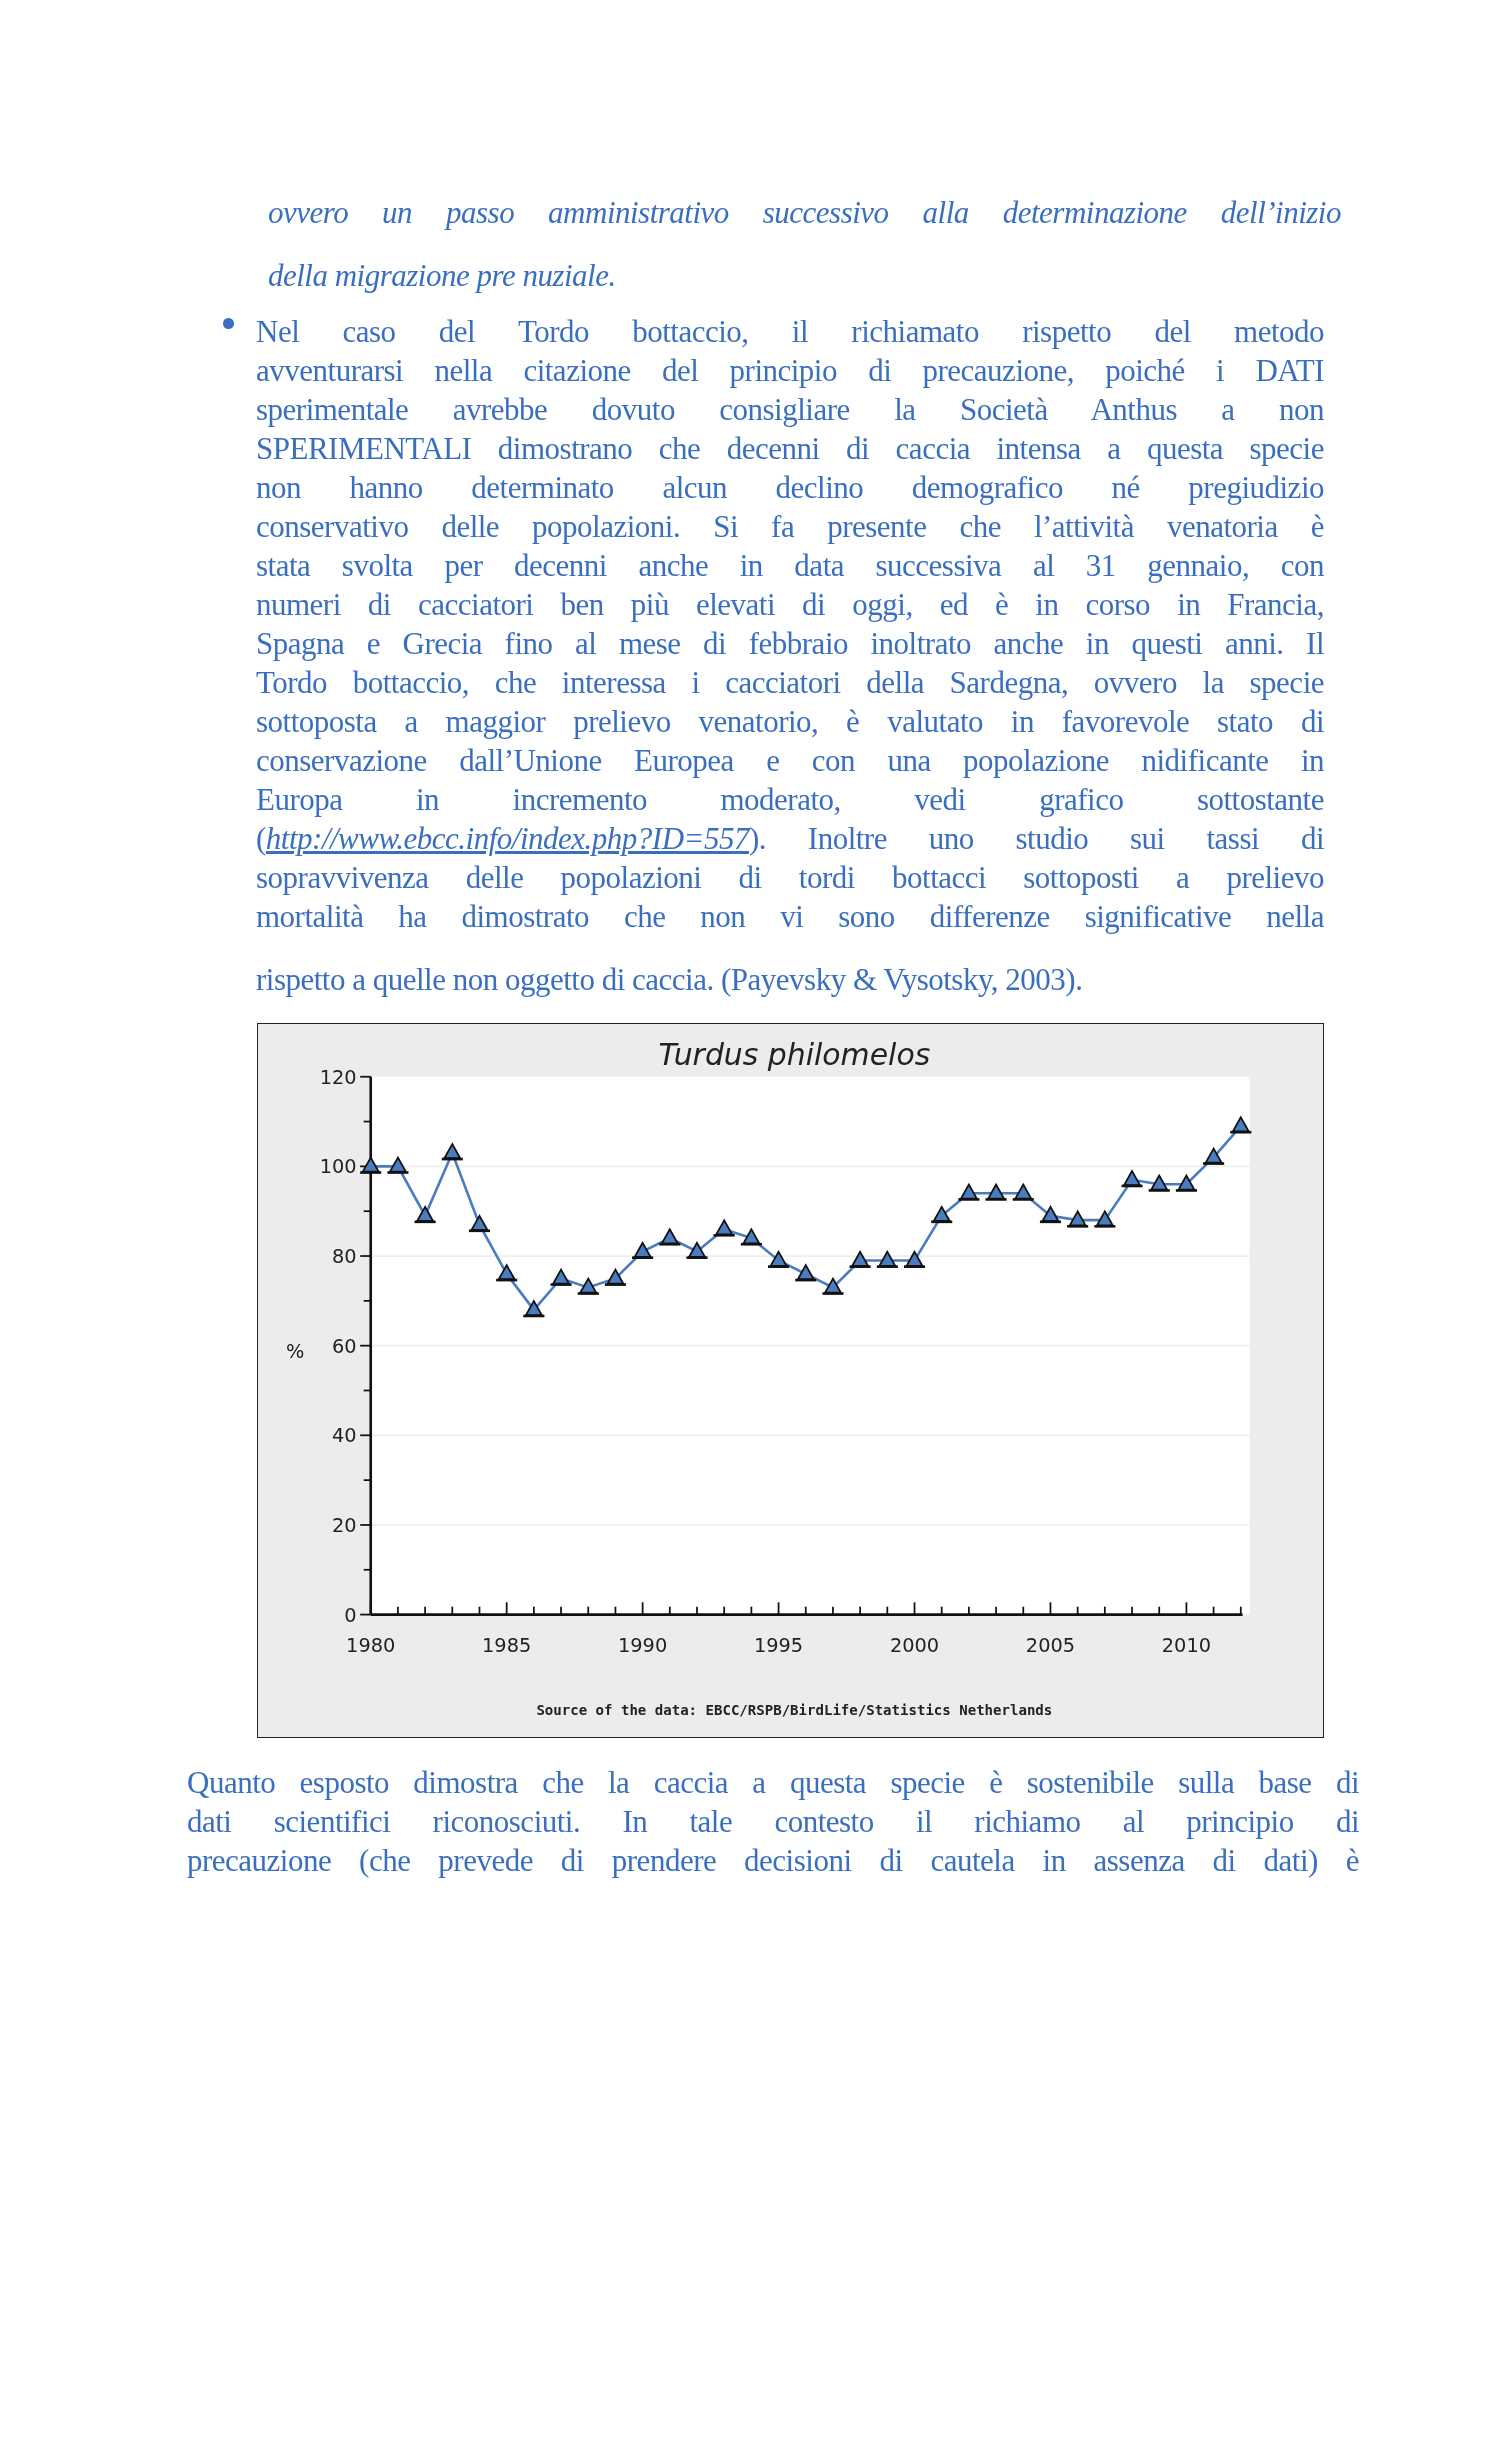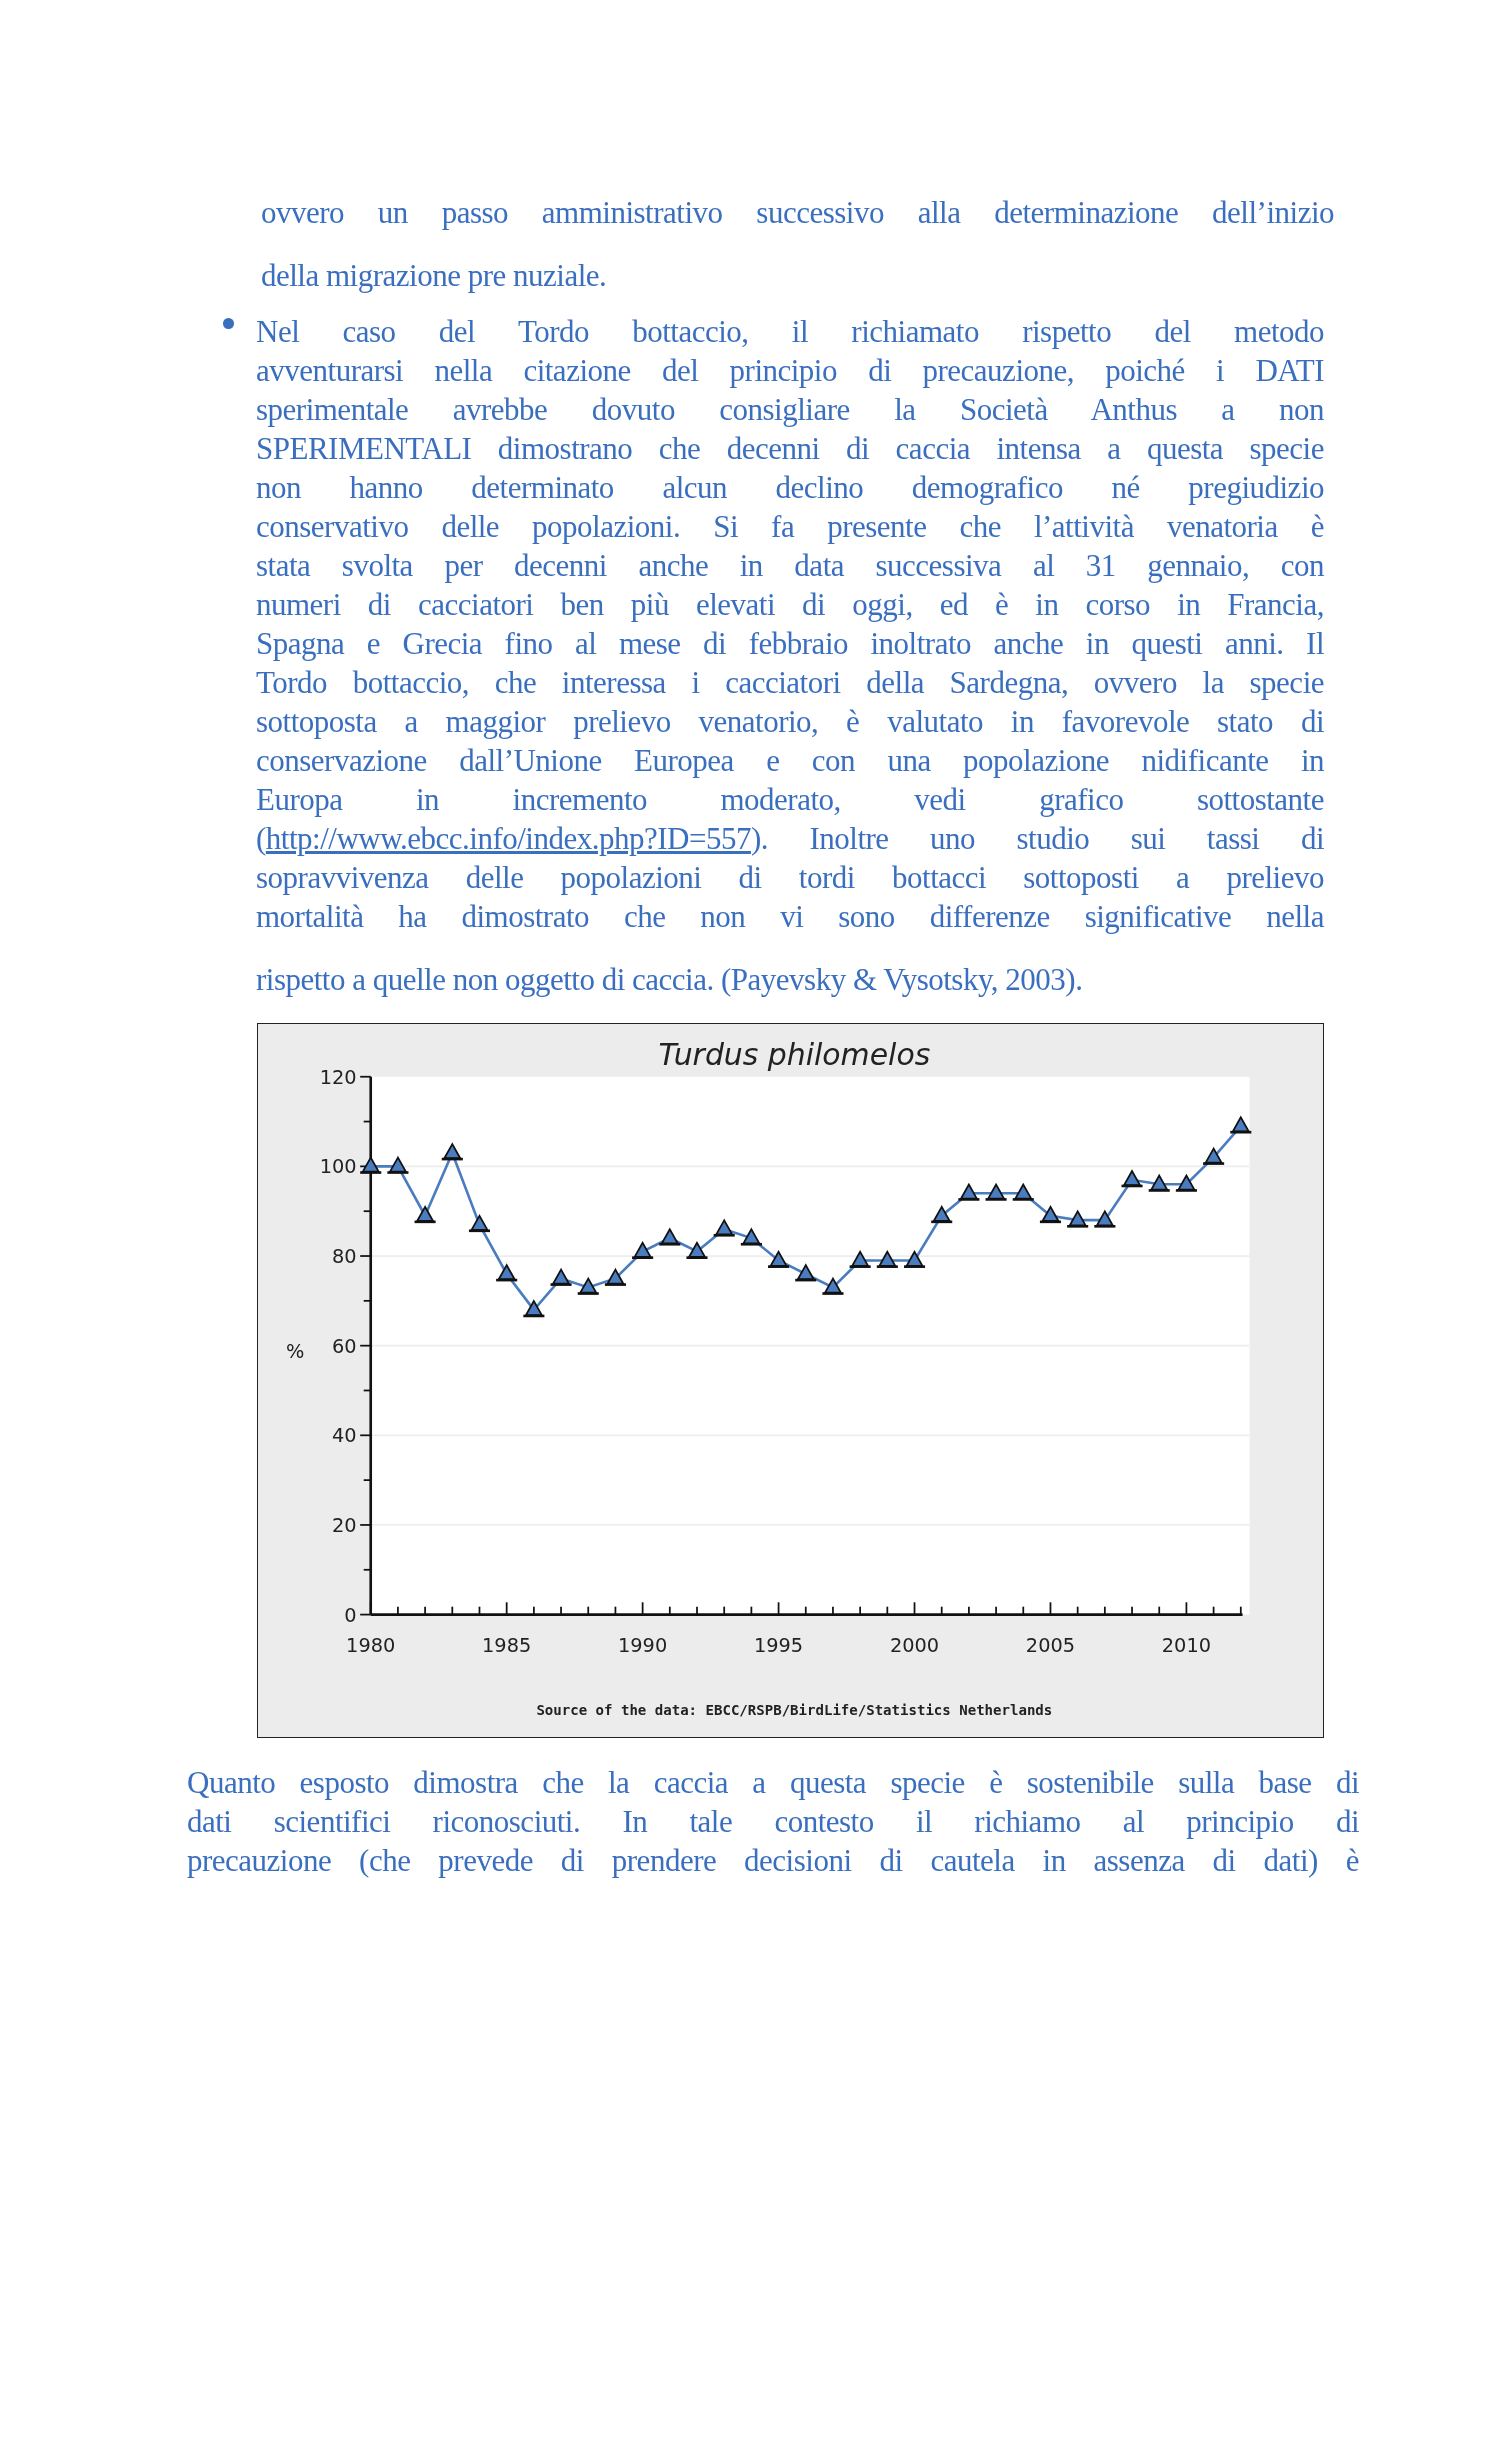--- a/index.html
+++ b/index.html
@@ -2,26 +2,26 @@
 <html style="font-size:14px"><head>
 <meta charset="utf-8">
 <style>
   html, body { margin: 0; padding: 0; background: #ffffff; }
   body { width: 1495px; height: 2462px; position: relative; overflow: hidden;
          font-family: "DejaVu Serif", serif; color: #3a6fbf; }
   .para { position: absolute; font-size: 31px; line-height: 39px; text-align: justify;
           letter-spacing: -0.5px; font-family: "Liberation Serif", serif; }
   .para span.line { display: block; text-align: justify; text-align-last: justify; white-space: nowrap; }
   .para span.line.last { text-align-last: left; margin-top: 24px; }
-  #p1 { left: 261px; top: 193px; width: 1073px; }
+  #p1 { left: 268px; top: 193px; width: 1073px; font-style: italic; }
   #p2 { left: 256px; top: 312px; width: 1068px; }
   #p3 { left: 187px; top: 1763px; width: 1172px; }
   .bullet { position: absolute; left: 223px; top: 318px; width: 10.6px; height: 10.6px;
             border-radius: 50%; background: #3a6fbf; }
-  .link { text-decoration: underline; color: #3a6fbf; }
+  .link { text-decoration: underline; color: #3a6fbf; font-style: italic; }
   #chart-box { position: absolute; left: 257px; top: 1023px; width: 1067px; height: 715px;
                border: 1.8px solid #222; background: #ececec; box-sizing: border-box; }
   #chart-svg { position: absolute; left: 0; top: 0; }
   .axis-text { font-family: "DejaVu Sans", sans-serif; font-size: 22px; fill: #222; }
   .title-text { font-family: "DejaVu Sans", sans-serif; font-style: italic; font-size: 34px; fill: #222; }
   .source-text { font-family: "DejaVu Sans Mono", monospace; font-size: 16px; fill: #222; font-weight: bold; }
 </style>
 </head>
 <body>
 

